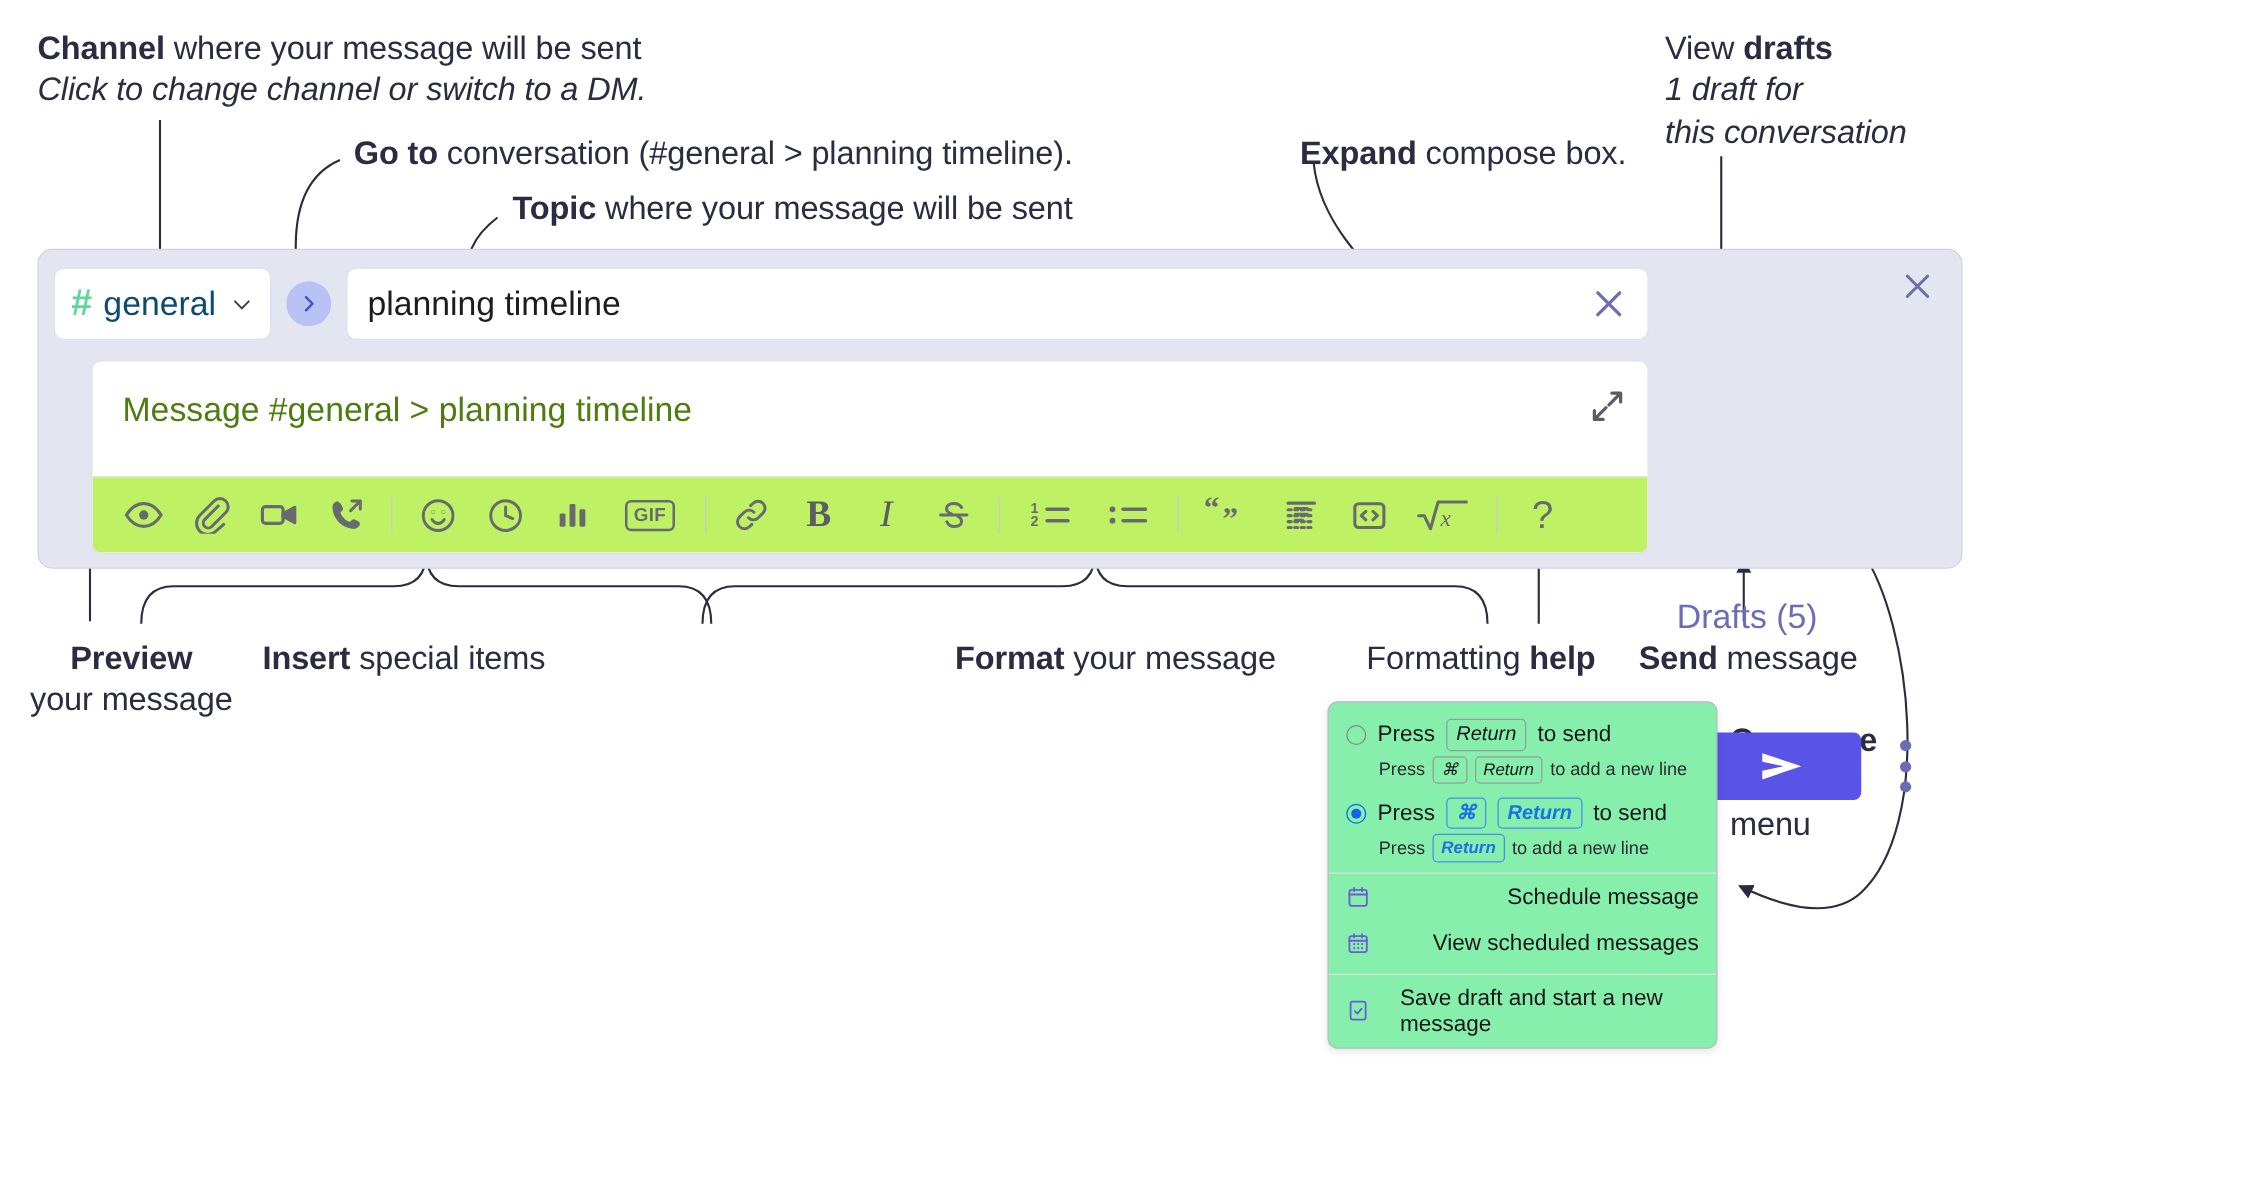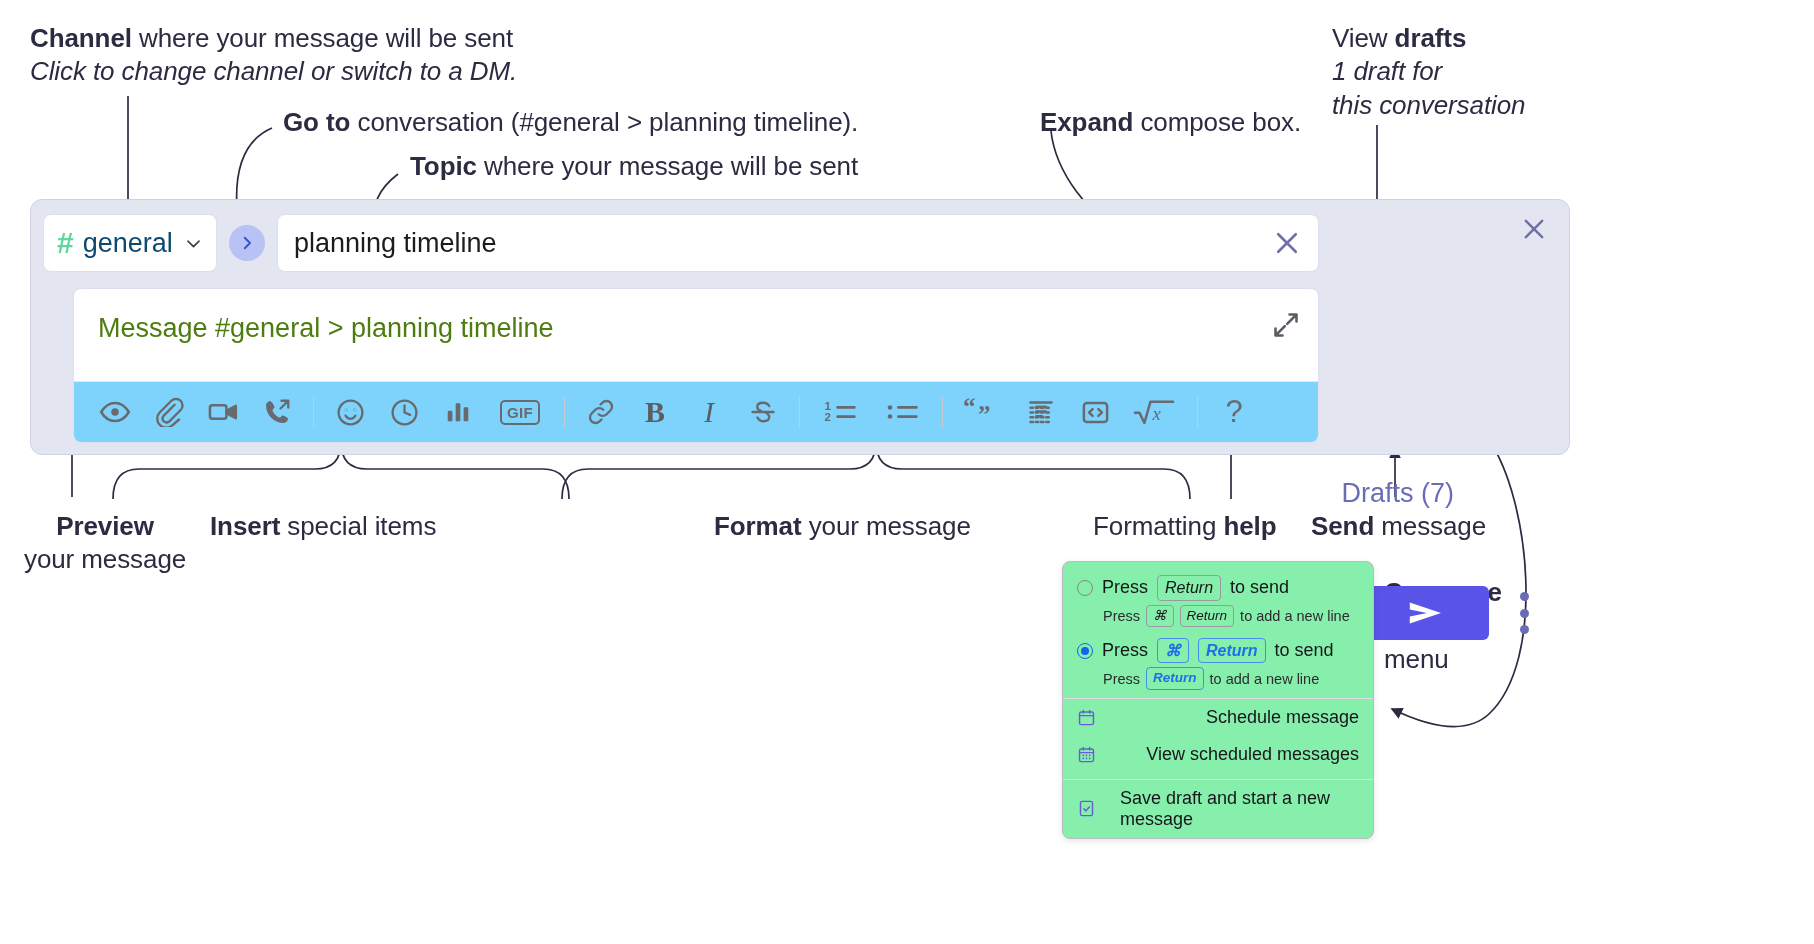--- a/index.html
+++ b/index.html
@@ -23,21 +23,21 @@
   .anno b { font-weight: 700; }
   .anno i { font-style: italic; }
 
   .anno-a { left: 30px;  top: 22px;  }
   .anno-b { left: 283px; top: 106px; }
   .anno-c { left: 410px; top: 150px; }
   .anno-d { left: 1040px;top: 106px; }
   .anno-e { left: 1332px;top: 22px;  }
   .anno-f { left: 24px;  top: 510px; text-align: center; }
   .anno-g { left: 210px; top: 510px; }
-  .anno-h { left: 714px; top: 510px; }
+  .anno-h { left: 764px; top: 510px; }
   .anno-i { left: 1093px;top: 510px; }
   .anno-j { left: 1311px;top: 510px; }
   .anno-k { left: 1384px;top: 576px; }
 
   
   #lines { position:absolute; left:0; top:0; width:1814px; height:944px; pointer-events:none; }
 
   
   .compose-panel {
     position: absolute;
@@ -91,21 +91,21 @@
   .msg-placeholder {
     position:absolute; left:24px; top:24px;
     font-size: 27px; color:#4d7c0f;
   }
   .expand-icon {
     position:absolute; right:18px; top:22px;
     width:28px;height:28px; color:#5c5c66; cursor:pointer;
   }
   .msg-toolbar {
     position:absolute; left:0; bottom:0; width:100%; height:61px;
-    background:#7dd3fc; border-top:1px solid #e4e5ee;
+    background:#bef264; border-top:1px solid #e4e5ee;
     display:flex; align-items:center; padding-left: 14px; gap: 0px; margin-top: 12px;
   }
   .tb { width:54px; height:48px; display:flex; align-items:center; justify-content:center;
         color:#696a6f; cursor:pointer; }
   .tb svg { display:block; }
   .tb-sep { width:1px; height:30px; background:#c9cad2; margin:0 9px; }
   .gifbox {
     border:2.4px solid #696a6f; border-radius:5px;
     font-size:15px; font-weight:700; padding:2px 5px; letter-spacing:.3px;
     color:#696a6f;
@@ -410,21 +410,21 @@
         </div>
 
         <div class="tb-sep"></div>
 
         <div class="tb">
           <span class="qm">?</span>
         </div>
       </div>
     </div>
 
-    <div class="drafts-link">Drafts (7)</div>
+    <div class="drafts-link">Drafts (5)</div>
 
     <div class="send-btn">
       <svg width="42" height="30" viewBox="0 0 28 20" fill="#fff">
           <path d="M3.2 3 L24 10 L3.2 17 L3.2 12.4 L14.6 10 L3.2 7.6 z"></path>
         </svg>
     </div>
 
     <div class="kebab">
       <i></i>
       <i></i>

